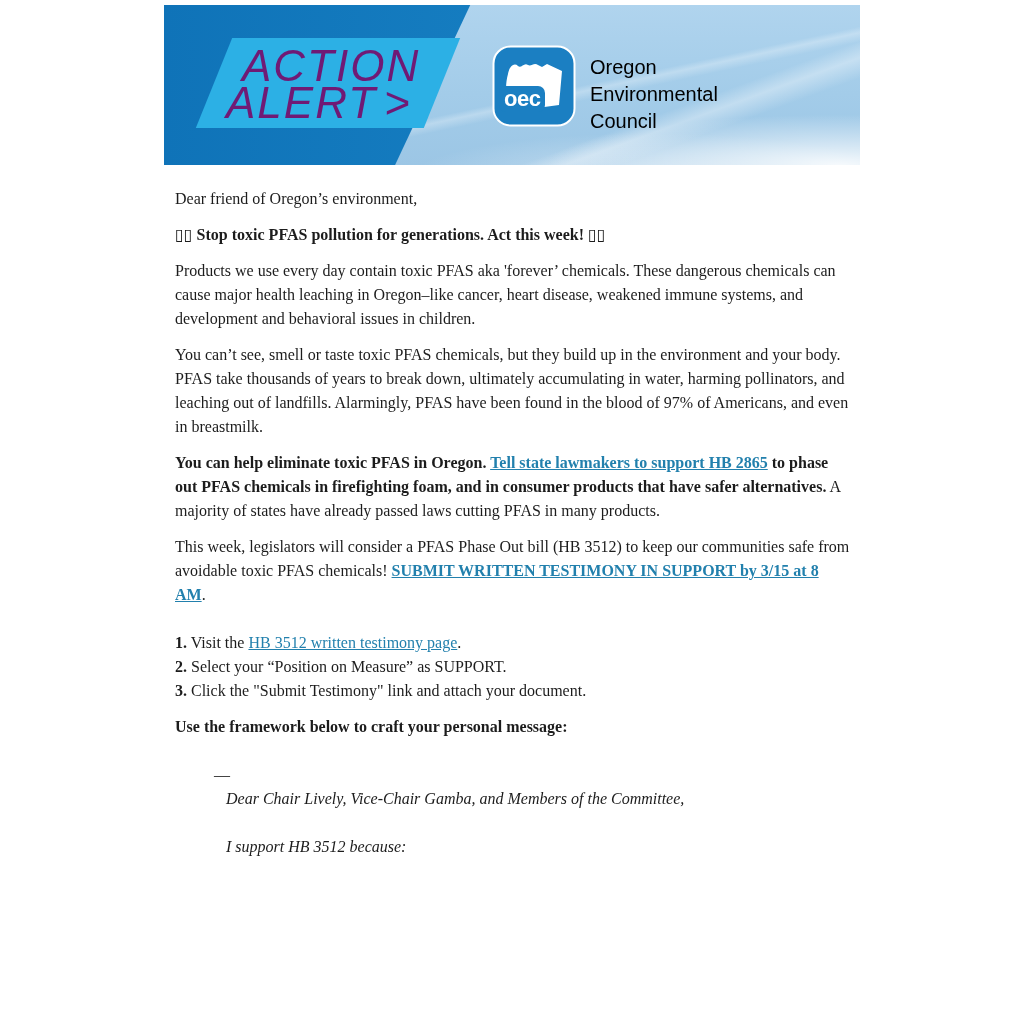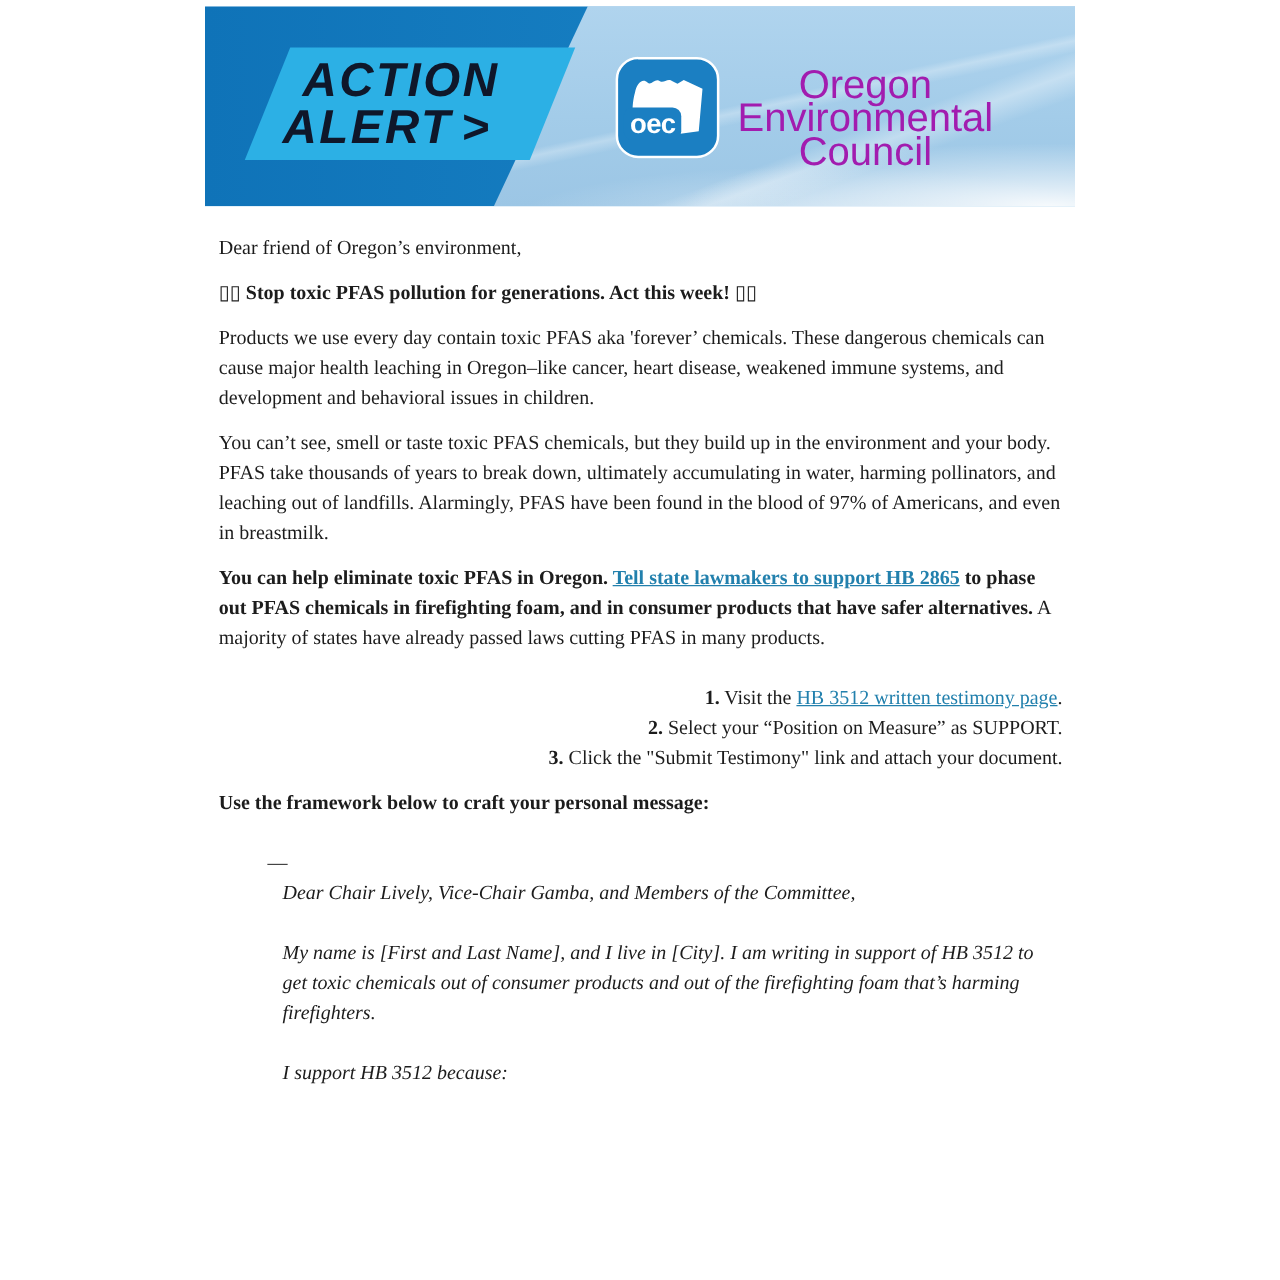--- a/index.html
+++ b/index.html
@@ -28,51 +28,51 @@
   .wedge {
     position:absolute; inset:0;
     background:linear-gradient(90deg, var(--wedge-blue,#0f73b8) 0%, #1b86c8 90%);
     clip-path:polygon(0 0, 44% 0, 33.2% 100%, 0 100%);
   }
   .aa-badge {
     position:absolute; left:50px; top:33px; width:228px; height:90px;
     background:var(--badge-blue,#2cb0e5); transform:skewX(-22deg);
   }
   .aa-text {
-    position:absolute; left:78px; top:42px; color:#0f172a;
+    position:absolute; left:78px; top:42px; color:#701a75;
     font-family:"Liberation Sans","DejaVu Sans",sans-serif;
-    font-weight:700; font-style:italic; font-size:38px; line-height:37px;
+    font-weight:400; font-style:italic; font-size:44px; line-height:37px;
     letter-spacing:2px; white-space:nowrap;
   }
   .aa-line2 { margin-left:-16px; }
   .chev { display:inline-block; margin-left:7px; letter-spacing:0; }
   .logo-group { position:absolute; left:328px; top:40px; display:flex; }
   .logo-svg { display:block; }
   .org-name {
     padding:9px 0 0 14px;
     font-family:"Liberation Sans","DejaVu Sans",sans-serif;
-    font-size:32px; line-height:27px; color:#a21caf; font-weight:400;text-align:center;
+    font-size:20px; line-height:27px; color:#000000; font-weight:400;
   }
   .oec-square { fill:var(--logo-blue,#1b7fc2); stroke:#ffffff; stroke-width:2; }
   .oec-state  { fill:#ffffff; }
   .oec-box    { fill:var(--logo-blue,#1b7fc2); }
   .oec-word   {
     fill:#ffffff; font-family:"Liberation Sans","DejaVu Sans",sans-serif;
     font-weight:700; font-size:22px; letter-spacing:-0.5px;
   }
 
   
   .body-col { padding:22px 10px 0 11px; font-size:16px; line-height:24px; }
   .body-col p { margin:12px 0 0 0; }
   p.greeting { margin-top:0; }
   .center { }
   .bold { font-weight:700; }
   a.link { color:var(--link,#2280ad); text-decoration:underline; cursor:pointer; }
   a.link.b { font-weight:700; }
-  .steps { margin-top:24px;text-align:right; }
+  .steps { margin-top:24px; }
   .quote { margin-top:24px; padding-left:39px; }
   .quote .dash { font-style:normal; line-height:24px; }
   .quote p { margin:24px 0 0 12px; font-style:italic; }
   .quote p.first { margin-top:0; }
 </style>
 </head>
 <body>
 
 <div class="content">
 
@@ -104,30 +104,30 @@
     <p class="greeting">Dear friend of Oregon’s environment,</p>
 
     <p class="center bold">▯▯ Stop toxic PFAS pollution for generations. Act this week! ▯▯</p>
 
     <p>Products we use every day contain toxic PFAS aka 'forever’ chemicals. These dangerous chemicals can cause major health leaching in Oregon–like cancer, heart disease, weakened immune systems, and development and behavioral issues in children.</p>
 
     <p>You can’t see, smell or taste toxic PFAS chemicals, but they build up in the environment and your body. PFAS take thousands of years to break down, ultimately accumulating in water, harming pollinators, and leaching out of landfills. Alarmingly, PFAS have been found in the blood of 97% of Americans, and even in breastmilk.</p>
 
     <p><strong>You can help eliminate toxic PFAS in Oregon. </strong><a class="link b">Tell state lawmakers to support HB 2865</a><strong> to phase out PFAS chemicals in firefighting foam, and in consumer products that have safer alternatives.</strong><span> A majority of states have already passed laws cutting PFAS in many products.</span></p>
 
+    <p><span>This week, legislators will consider a PFAS Phase Out bill (HB 3512) to keep our communities safe from avoidable toxic PFAS chemicals! </span><a class="link b">SUBMIT WRITTEN TESTIMONY IN SUPPORT by 3/15 at 8 AM</a><span>.</span></p>
 
     <div class="steps">
       <div class="step"><strong>1.</strong><span> Visit the </span><a class="link">HB 3512 written testimony page</a><span>.</span></div>
       <div class="step"><strong>2.</strong><span> Select your “Position on Measure” as SUPPORT.</span></div>
       <div class="step"><strong>3.</strong><span> Click the "Submit Testimony" link and attach your document.</span></div>
     </div>
 
     <p class="bold">Use the framework below to craft your personal message:</p>
 
     <div class="quote">
       <div class="dash">—</div>
       <p class="first">Dear Chair Lively, Vice-Chair Gamba, and Members of the Committee,</p>
-      <p>My name is [First and Last Name], and I live in [City]. I am writing in support of HB 3512 to get toxic chemicals out of consumer products and out of the firefighting foam that’s harming firefighters.</p>
       <p>I support HB 3512 because:</p>
     </div>
 
   </div>
 </div>
 
 </body></html>

